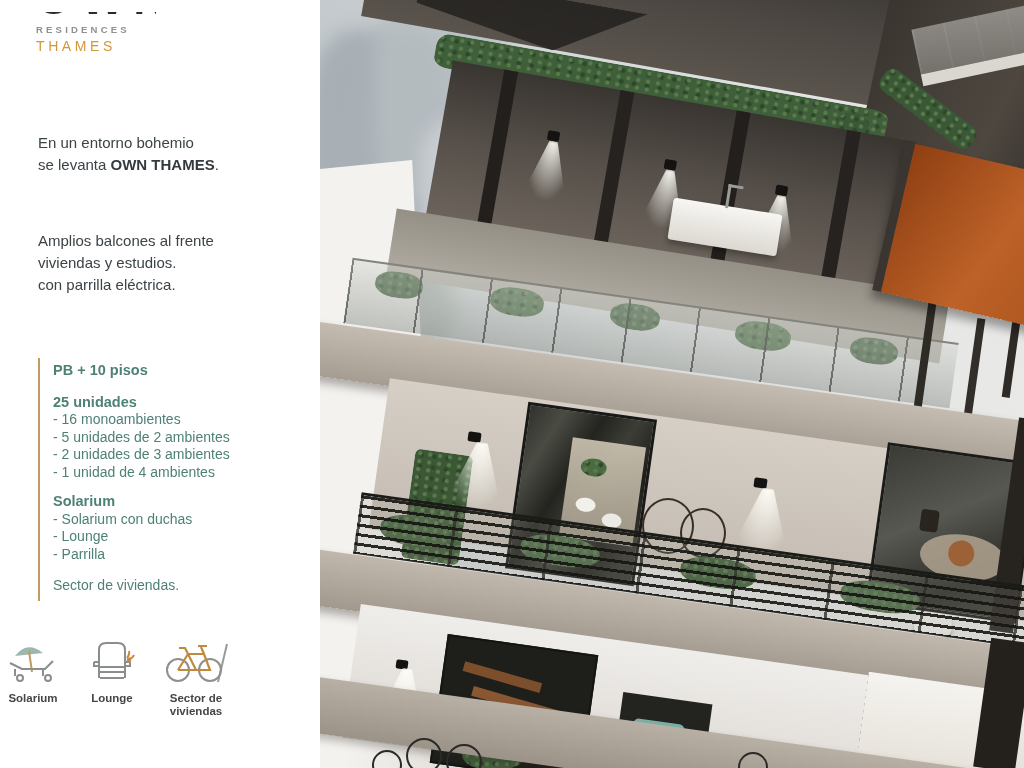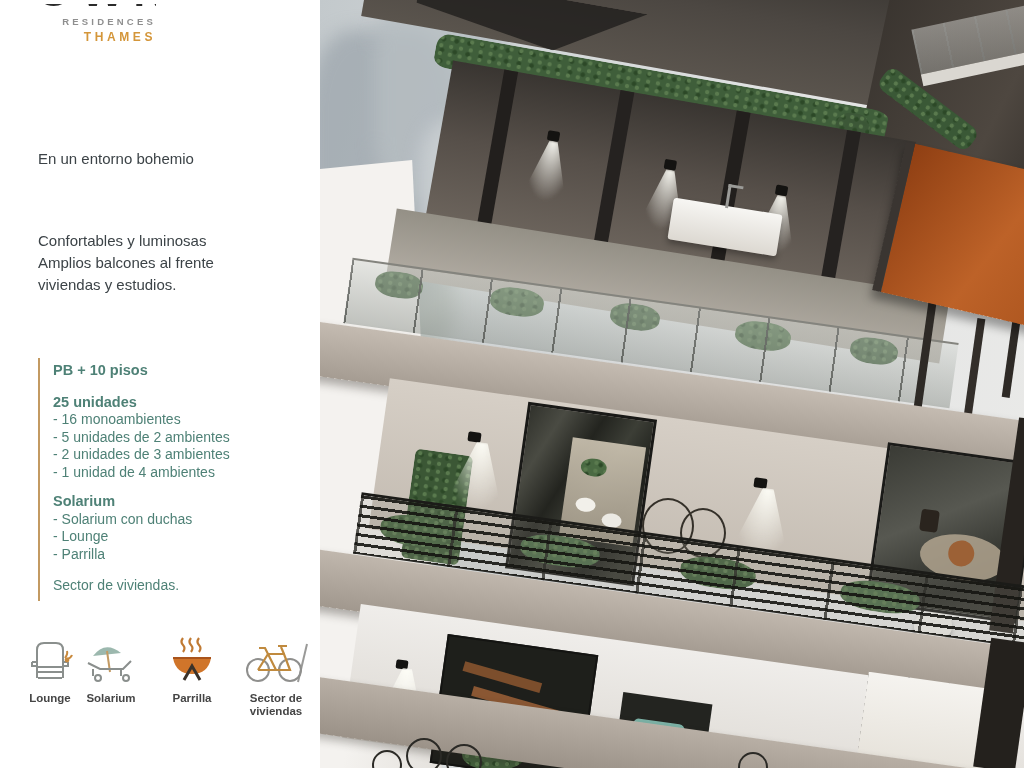--- a/index.html
+++ b/index.html
@@ -6,31 +6,31 @@
     --teal:#4e8176; --sage:#90afa8; --orange:#d4963a; --terracotta:#b85c22;
     --tan:#c39a62; --text-dark:#3c4347; --label:#454545; --res-gray:#8f8f8f; --logo:#2b2b2b;
   }
   *{margin:0;padding:0;box-sizing:border-box;}
   html,body{width:1024px;height:768px;overflow:hidden;background:#fff;
     font-family:"Liberation Sans", sans-serif;}
   .canvas{position:relative;width:1024px;height:768px;background:#fff;overflow:hidden;}
 
   
   .sidebar{position:absolute;left:0;top:0;width:320px;height:768px;background:#fff;z-index:5;}
-  .logo{position:absolute;left:36px;top:4px;width:120px;text-align:right;}
+  .logo{position:absolute;left:36px;top:12px;width:120px;text-align:left;}
   .logo-mark{height:9px;overflow:hidden;color:var(--logo);}
   .logo-mark span{display:inline-block;font-size:46px;font-weight:700;letter-spacing:9px;
     line-height:1;transform:translateY(-37px);}
   .logo-res{margin-top:3px;font-size:9.5px;letter-spacing:3.2px;color:var(--res-gray);font-weight:700;}
-  .logo-thames{margin-top:3px;font-size:12px;letter-spacing:3.6px;color:var(--orange);font-weight:700;}
+  .logo-thames{margin-top:3px;font-size:14px;letter-spacing:3.6px;color:var(--orange);font-weight:400;}
 
   .heading{position:absolute;left:38px;top:103px;font-size:17.5px;font-weight:700;
     letter-spacing:3.5px;color:var(--sage);}
   .intro,.desc{position:absolute;left:38px;font-size:15px;line-height:22px;color:var(--text-dark);}
-  .intro{top:148px;}
+  .intro{top:132px;}
   .desc{top:230px;}
   .intro b{font-weight:700;color:#343a3d;}
 
   .features{position:absolute;left:38px;top:358px;border-left:2px solid var(--tan);
     padding:4px 0 6px 13px;color:var(--teal);font-size:14px;line-height:17.5px;}
   .feat-title{font-weight:700;font-size:14.5px;}
   .gap14{height:14px;} .gap12{height:12px;}
 
   .amenities{position:absolute;left:2px;top:636px;width:312px;display:flex;align-items:flex-start;}
   .amenity{text-align:center;}
@@ -62,26 +62,27 @@
 
     <div class="logo">
       <div class="logo-mark"><span>OWN</span></div>
       <div class="logo-res">RESIDENCES</div>
       <div class="logo-thames">THAMES</div>
     </div>
 
 
     <div class="intro">
       <div>En un entorno bohemio</div>
+      <div><span>se levanta </span><b>OWN THAMES</b><span>.</span></div>
     </div>
 
     <div class="desc">
-      <div>Confortables y luminosas</div>
       <div>Amplios balcones al frente</div>
       <div>viviendas y estudios.</div>
+      <div>con parrilla eléctrica.</div>
     </div>
 
     <div class="features">
       <div class="feat-title">PB + 10 pisos</div>
       <div class="gap14"></div>
       <div class="feat-title">25 unidades</div>
       <div>- 16 monoambientes</div>
       <div>- 5 unidades de 2 ambientes</div>
       <div>- 2 unidades de 3 ambientes</div>
       <div>- 1 unidad de 4 ambientes</div>
@@ -89,62 +90,51 @@
       <div class="feat-title">Solarium</div>
       <div>- Solarium con duchas</div>
       <div>- Lounge</div>
       <div>- Parrilla</div>
       <div class="gap14"></div>
       <div>Sector de viviendas.</div>
     </div>
 
     <div class="amenities">
 
+      <div class="amenity am-1">
+        <div class="art">
+          <svg width="52" height="48" viewBox="0 0 52 48">
+            <path d="M8 18 Q20 2 36 15 L8 18 Z" fill="#9cb8ae"></path>
+            <line x1="22" y1="13" x2="25" y2="34" stroke="#c39a62" stroke-width="2"></line>
+            <path d="M3 25 L15 31 L38 31 L46 23" fill="none" stroke="#8a8f8d" stroke-width="2"></path>
+            <line x1="8" y1="31" x2="8" y2="38" stroke="#8a8f8d" stroke-width="2"></line>
+            <line x1="36" y1="31" x2="36" y2="38" stroke="#8a8f8d" stroke-width="2"></line>
+            <circle cx="13" cy="40" r="3" fill="none" stroke="#8a8f8d" stroke-width="2"></circle>
+            <circle cx="41" cy="40" r="3" fill="none" stroke="#8a8f8d" stroke-width="2"></circle>
+          </svg>
+        </div>
+        <div class="lbl">Solarium</div>
+      </div>
+
       <div class="amenity am-2">
         <div class="art">
           <svg width="50" height="48" viewBox="0 0 50 48">
             <path d="M12 40 V12 Q12 5 19 5 H31 Q38 5 38 12 V40" fill="none" stroke="#8a8f8d" stroke-width="2"></path>
             <path d="M7 24 H12 M38 24 H43" stroke="#8a8f8d" stroke-width="2"></path>
             <path d="M7 24 V28 H12 M43 24 V28 H38" fill="none" stroke="#8a8f8d" stroke-width="2"></path>
             <line x1="13" y1="29" x2="37" y2="29" stroke="#8a8f8d" stroke-width="2"></line>
             <line x1="13" y1="34" x2="37" y2="34" stroke="#8a8f8d" stroke-width="2"></line>
             <line x1="13" y1="40" x2="37" y2="40" stroke="#8a8f8d" stroke-width="2"></line>
             <path d="M40 20 q3-4 2-7 M42 21 q4-1 5-4" fill="none" stroke="#c98a3e" stroke-width="2"></path>
             <circle cx="42" cy="22" r="2.4" fill="#c98a3e"></circle>
           </svg>
         </div>
         <div class="lbl">Lounge</div>
       </div>
 
-      <div class="amenity am-1">
-        <div class="art">
-          <svg width="52" height="48" viewBox="0 0 52 48">
-            <path d="M8 18 Q20 2 36 15 L8 18 Z" fill="#9cb8ae"></path>
-            <line x1="22" y1="13" x2="25" y2="34" stroke="#c39a62" stroke-width="2"></line>
-            <path d="M3 25 L15 31 L38 31 L46 23" fill="none" stroke="#8a8f8d" stroke-width="2"></path>
-            <line x1="8" y1="31" x2="8" y2="38" stroke="#8a8f8d" stroke-width="2"></line>
-            <line x1="36" y1="31" x2="36" y2="38" stroke="#8a8f8d" stroke-width="2"></line>
-            <circle cx="13" cy="40" r="3" fill="none" stroke="#8a8f8d" stroke-width="2"></circle>
-            <circle cx="41" cy="40" r="3" fill="none" stroke="#8a8f8d" stroke-width="2"></circle>
-          </svg>
-        </div>
-        <div class="lbl">Solarium</div>
-      </div>
-
-      <div class="amenity am-3">
-        <div class="art">
-          <svg width="46" height="52" viewBox="0 0 46 52">
-            <path d="M14 4 q-3 4 0 7 q3 3 0 7 M22 4 q-3 4 0 7 q3 3 0 7 M30 4 q-3 4 0 7 q3 3 0 7" fill="none" stroke="#c07a33" stroke-width="2.2"></path>
-            <path d="M4 24 H42 Q39 40 23 40 Q7 40 4 24 Z" fill="#d0752a"></path>
-            <line x1="4" y1="24" x2="42" y2="24" stroke="#a9541c" stroke-width="2"></line>
-            <path d="M15 46 L23 32 L31 46" fill="none" stroke="#3a322a" stroke-width="3"></path>
-          </svg>
-        </div>
-        <div class="lbl">Parrilla</div>
-      </div>
 
       <div class="amenity am-4">
         <div class="art">
           <svg width="66" height="48" viewBox="0 0 66 48">
             <line x1="55" y1="44" x2="64" y2="6" stroke="#9a9a98" stroke-width="2"></line>
             <circle cx="15" cy="32" r="11" fill="none" stroke="#8f8f8d" stroke-width="2"></circle>
             <circle cx="47" cy="32" r="11" fill="none" stroke="#8f8f8d" stroke-width="2"></circle>
             <path d="M15 32 L25 16 L41 16 L47 32 L33 32 L25 16 M33 32 L15 32" fill="none" stroke="#c08a3e" stroke-width="2.2"></path>
             <path d="M41 16 L38 9 M35 8 L44 8" stroke="#c08a3e" stroke-width="2.2"></path>
             <path d="M25 16 L22 10 L16 10" fill="none" stroke="#c08a3e" stroke-width="2.2"></path>

